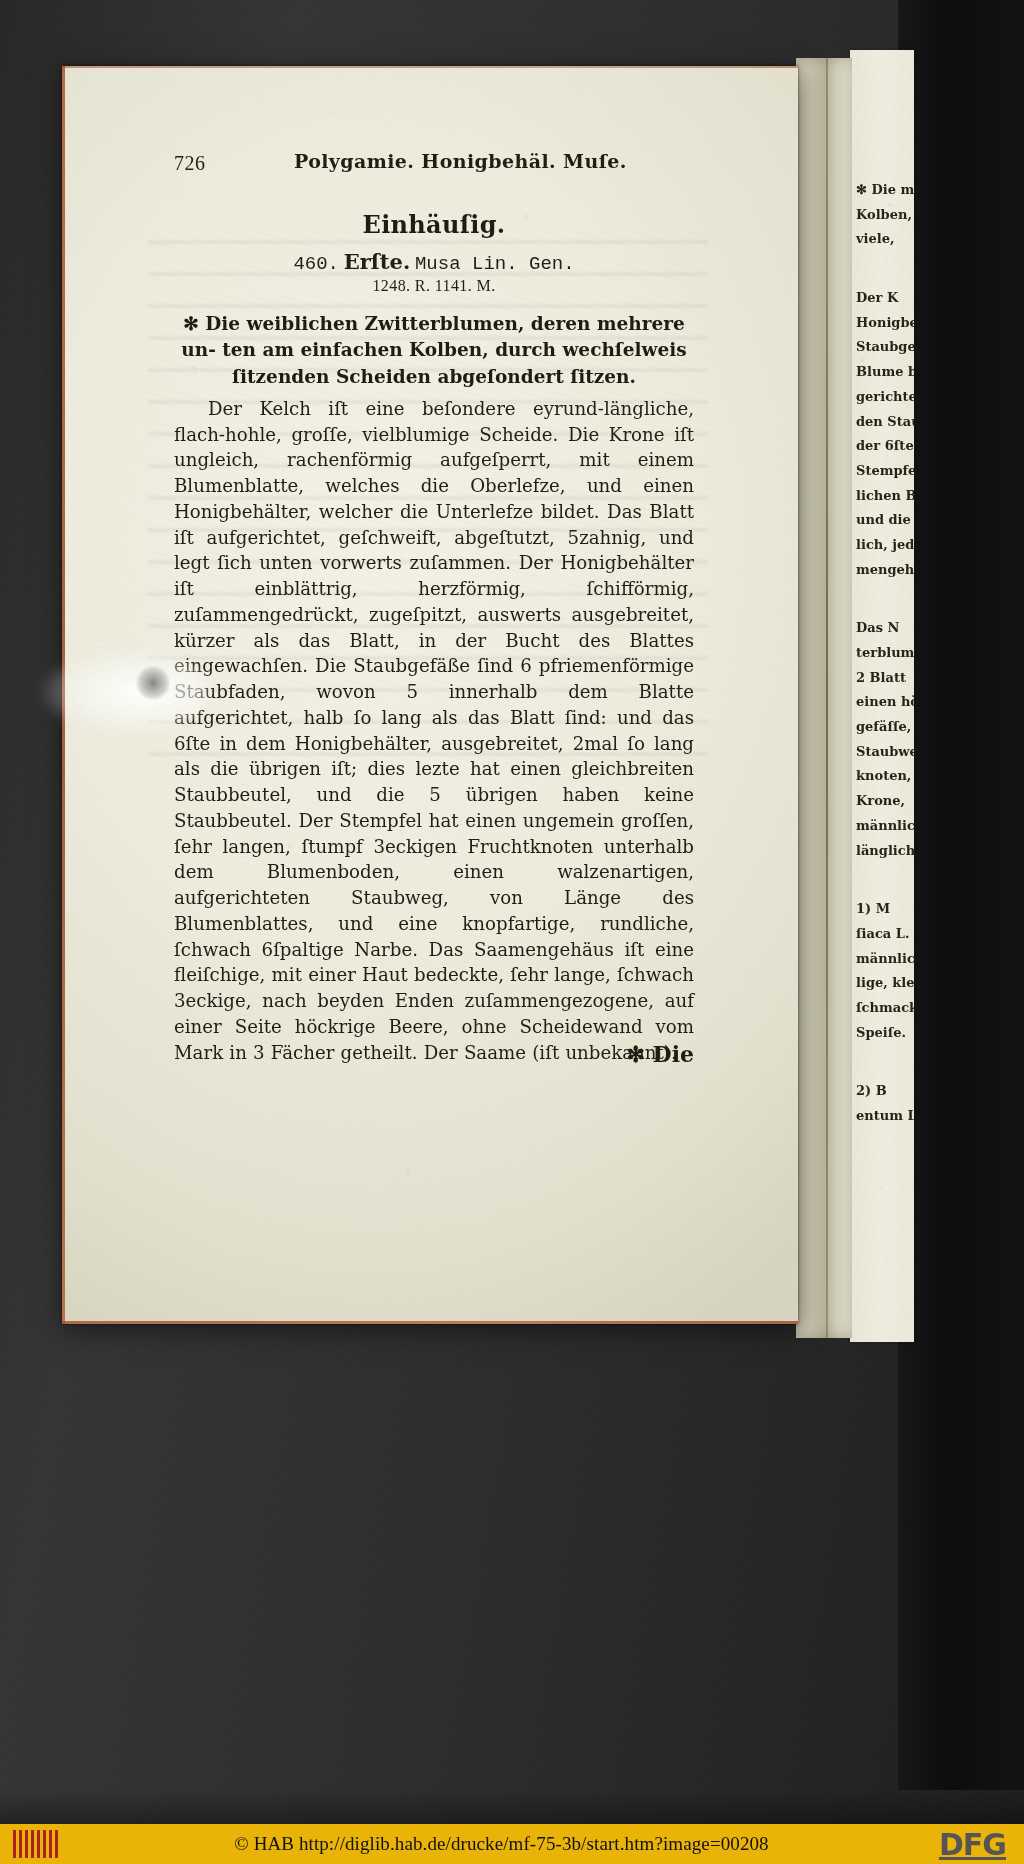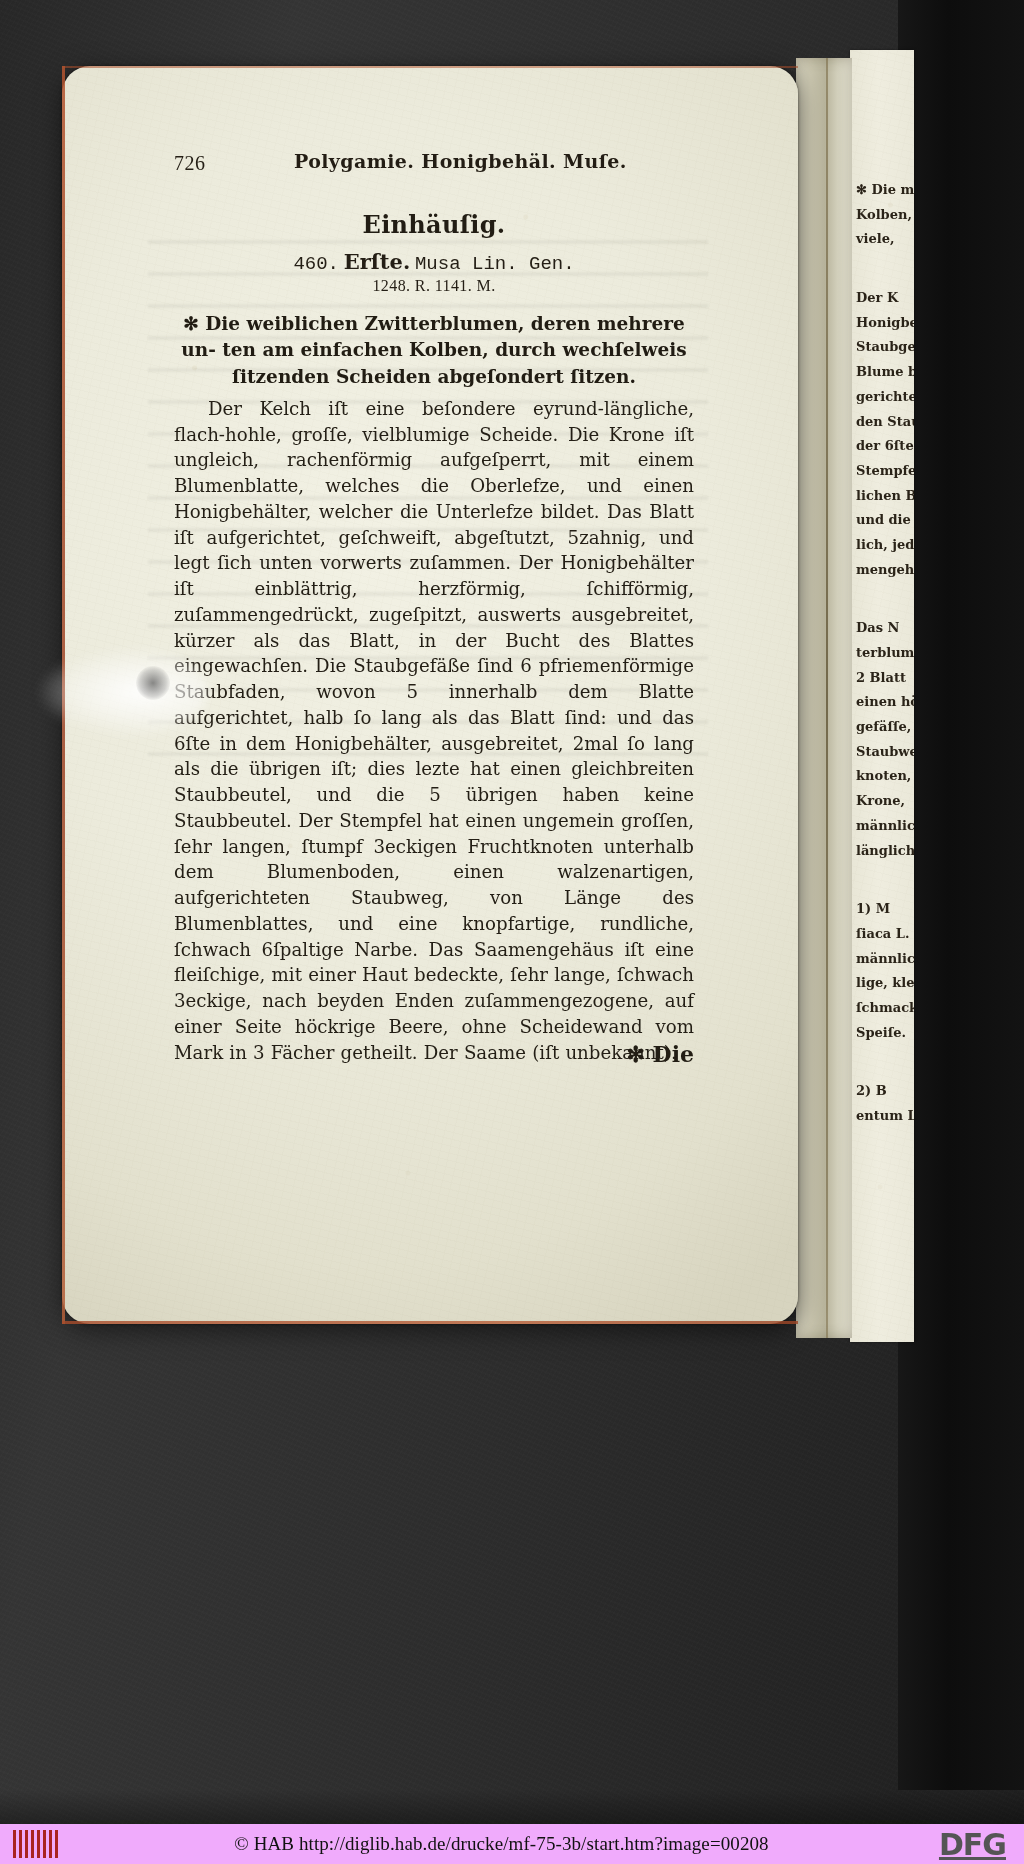--- a/index.html
+++ b/index.html
@@ -46,21 +46,20 @@
     position: absolute;
     left: 62px;
     top: 66px;
     width: 736px;
     height: 1258px;
     background:
       radial-gradient(ellipse 95% 70% at 42% 38%, #f2f1e4 0%, #ecebdc 48%, #e2e0cd 82%, #d7d4bf 100%);
     box-shadow:
       0 0 3px rgba(0,0,0,.55),
       0 6px 26px rgba(0,0,0,.5);
-    border-radius: 28px;
   }
   
   .page-verso::before {
     content: "";
     position: absolute;
     left: 0; top: 0; bottom: 0;
     width: 3px;
     background: linear-gradient(180deg, #b2542f, #9c4426 55%, #b4603a);
     opacity: .85;
   }
@@ -284,21 +283,21 @@
   .recto-text .sp { display: block; }
   .recto-gap { height: 34px; }
 
   
   .footer-bar {
     position: absolute;
     left: 0;
     bottom: 0;
     width: 1024px;
     height: 40px;
-    background: #f0abfc;
+    background: #eab308;
     display: flex;
     align-items: center;
   }
   .hab-mark {
     width: 56px;
     height: 30px;
     margin-left: 8px;
     flex: 0 0 auto;
     background-image: repeating-linear-gradient(90deg,
       #a92320 0 3px, rgba(0,0,0,0) 3px 6px);

